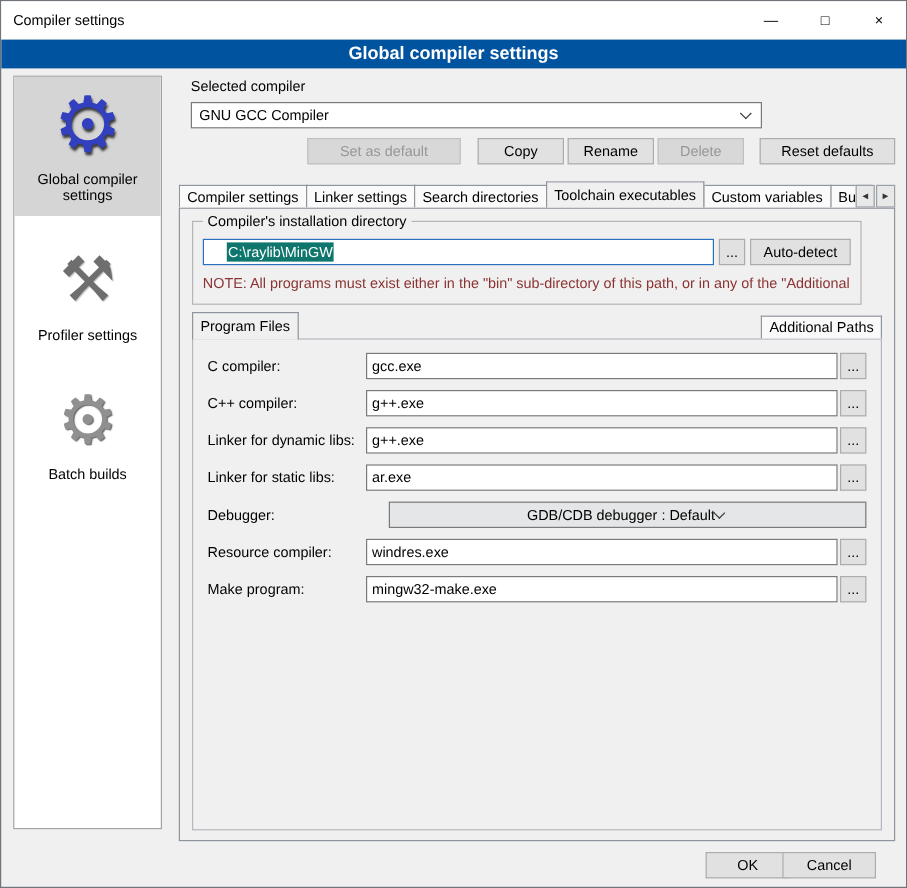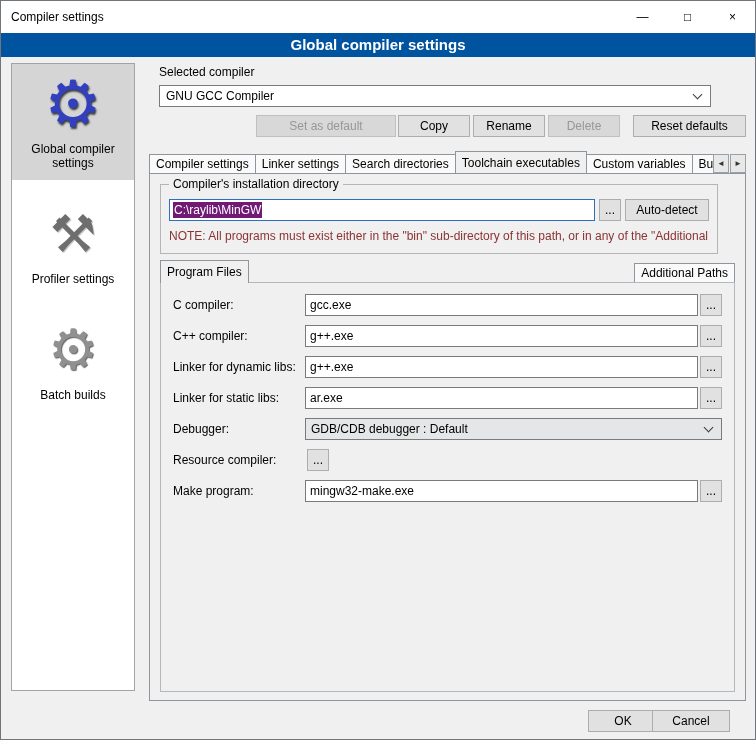--- a/index.html
+++ b/index.html
@@ -45,33 +45,33 @@
   .side-item + .side-item { margin-top:14px; }
 
   
   .main { position:absolute; left:148px; top:62px; width:597px; height:640px; }
   .sel-label { position:absolute; top:2px; left:10px; }
 
   .combo {
     position:absolute; display:flex; align-items:center; justify-content:space-between;
     height:22px; background:#ffffff; border:1px solid #7a7a7a; padding-left:6px; cursor:pointer;
   }
-  .combo-main { top:22px; left:10px; width:552px; }
+  .combo-main { top:22px; left:10px; width:476px; }
   .chev {
     width:7px; height:7px; border-right:1.5px solid #3c3c3c; border-bottom:1.5px solid #3c3c3c;
     transform:rotate(45deg); margin:-3px 9px 0 0; flex:none;
   }
 
   .btn {
     height:22px; background:#e1e1e1; border:1px solid #adadad; cursor:pointer;
     font-family:"Liberation Sans",sans-serif; font-size:12px; color:#000; text-align:center;
   }
   .btn.disabled { background:#d8d8d8; border-color:#c0c0c0; color:#979797; cursor:default; }
   .btnrow .btn { position:absolute; top:52px; }
-  .b-setdef { left:107px; width:140px; }
+  .b-setdef { left:107px; width:128px; }
   .b-copy   { left:249px; width:72px; }
   .b-rename { left:324px; width:72px; }
   .b-delete { left:399px; width:72px; }
   .b-reset  { left:484px; width:113px; }
 
   
   .tabs {
     position:absolute; top:88px; left:0; right:0; height:22px;
     display:flex; align-items:flex-end; z-index:2; padding-right:34px; overflow:hidden;
   }
@@ -103,21 +103,21 @@
     border:1px solid #b5b5b5;
   }
   .group .legend {
     position:absolute; top:-8px; left:8px; background:#f0f0f0; padding:0 4px; line-height:14px;
   }
   .dir-row { position:absolute; left:8px; right:8px; top:14px; display:flex; gap:4px; }
   .dir-input {
     flex:1; height:22px; border:1px solid #2a6fc0; background:#fff;
     display:flex; align-items:center; padding-left:3px; overflow:hidden; cursor:text;
   }
-  .dir-input .seltext { background:#701a75; color:#fff; padding:1px 1px; }
+  .dir-input .seltext { background:#0f766e; color:#fff; padding:1px 1px;margin-left:16px; }
   .dots { width:22px; flex:none; }
   .b-autodetect { width:84px; flex:none; }
   .note {
     position:absolute; left:8px; right:0; top:44px; color:#8b3333;
     white-space:nowrap; overflow:hidden;
   }
 
   
   .inner-tabs {
     position:absolute; top:86px; left:10px; right:10px; height:22px;
@@ -130,21 +130,21 @@
 
   .row { display:flex; align-items:center; margin:0 12px 9px 12px; }
   .row .flabel { width:132px; flex:none; }
   .row input.val {
     flex:1; height:22px; border:1px solid #7a7a7a; background:#fff;
     padding:0 4px; font-family:"Liberation Sans",sans-serif; font-size:12px;
   }
   .row .dots { margin-left:2px; height:22px; }
   .selectbox {
     flex:1; height:22px; border:1px solid #7a7a7a; background:#e5e6e7;
-    display:flex; align-items:center; justify-content:space-between; padding-left:5px; cursor:pointer;
+    display:flex; align-items:center; justify-content:center; padding-left:5px; cursor:pointer;margin-left:19px;
   }
 
   
   .footer .btn { position:absolute; top:709px; }
   .b-ok { left:587px; width:70px; }
   .b-cancel { left:651px; width:78px; }
 </style>
 </head>
 <body>
 
@@ -253,20 +253,21 @@
         <div class="row">
           <span class="flabel">Debugger:</span>
           <div class="selectbox">
             <span>GDB/CDB debugger : Default</span>
             <span class="chev"></span>
           </div>
         </div>
 
         <div class="row">
           <span class="flabel">Resource compiler:</span>
+          <input class="val" value="windres.exe" style="">
           <button class="btn dots">...</button>
         </div>
 
         <div class="row">
           <span class="flabel">Make program:</span>
           <input class="val" value="mingw32-make.exe" style="">
           <button class="btn dots">...</button>
         </div>
 
       </div>

